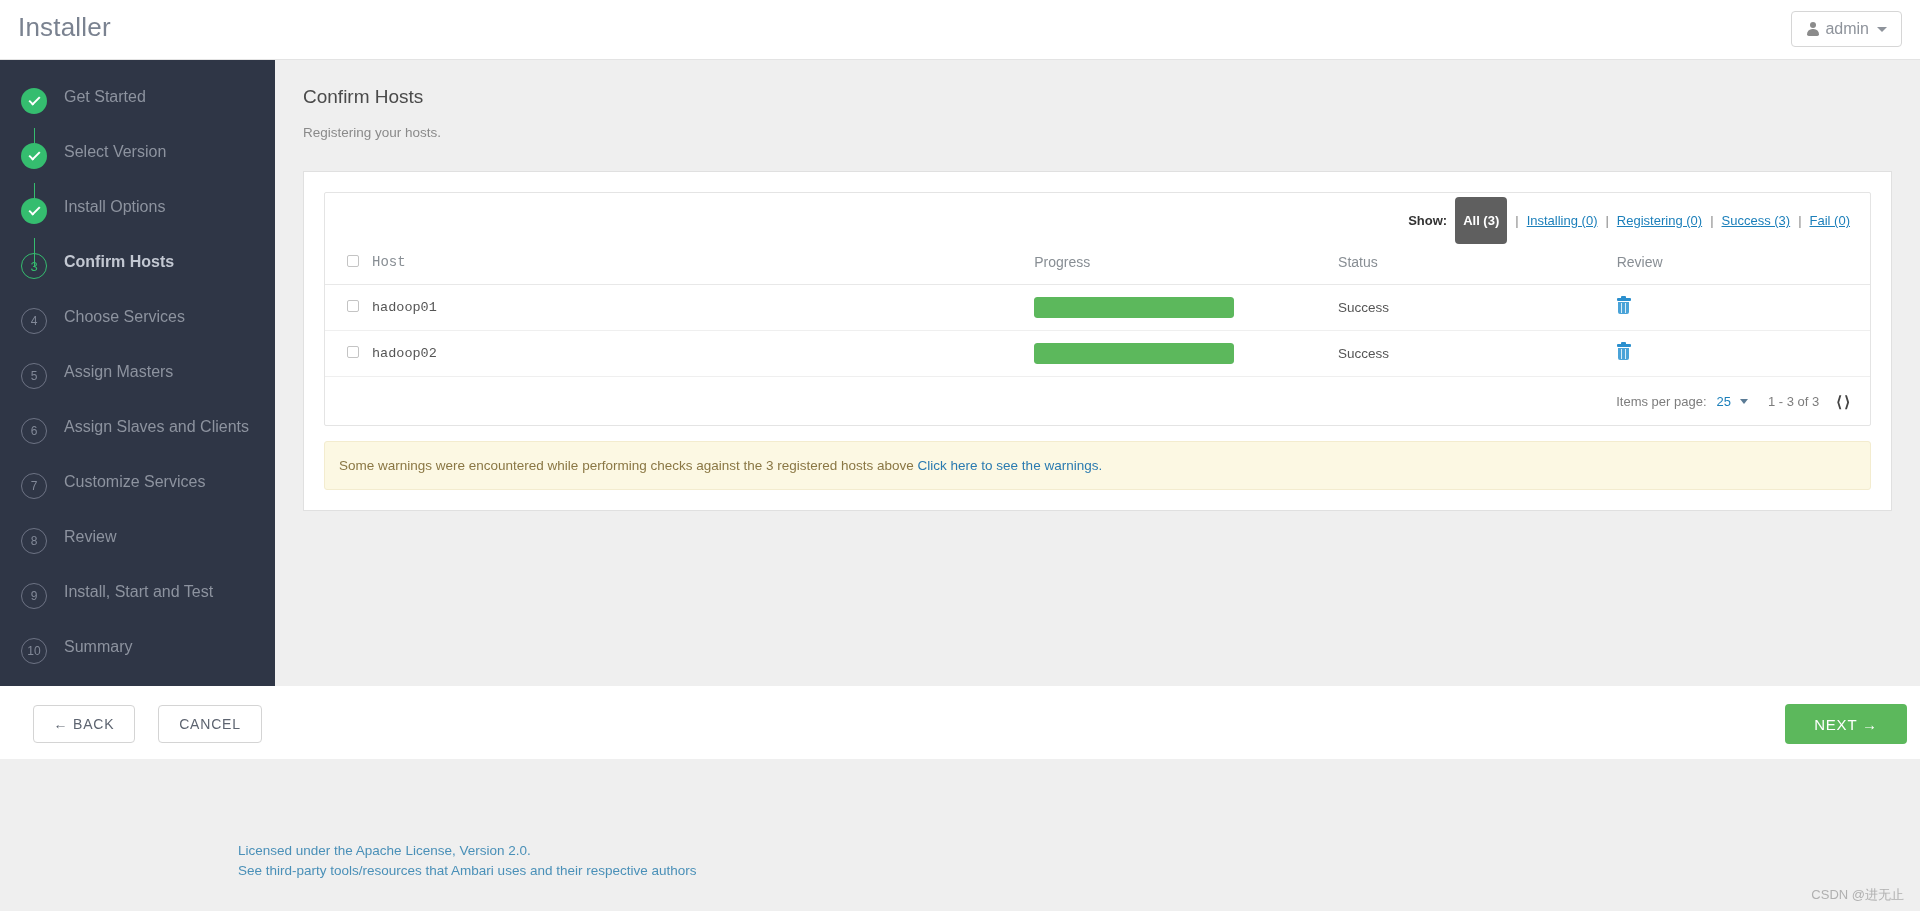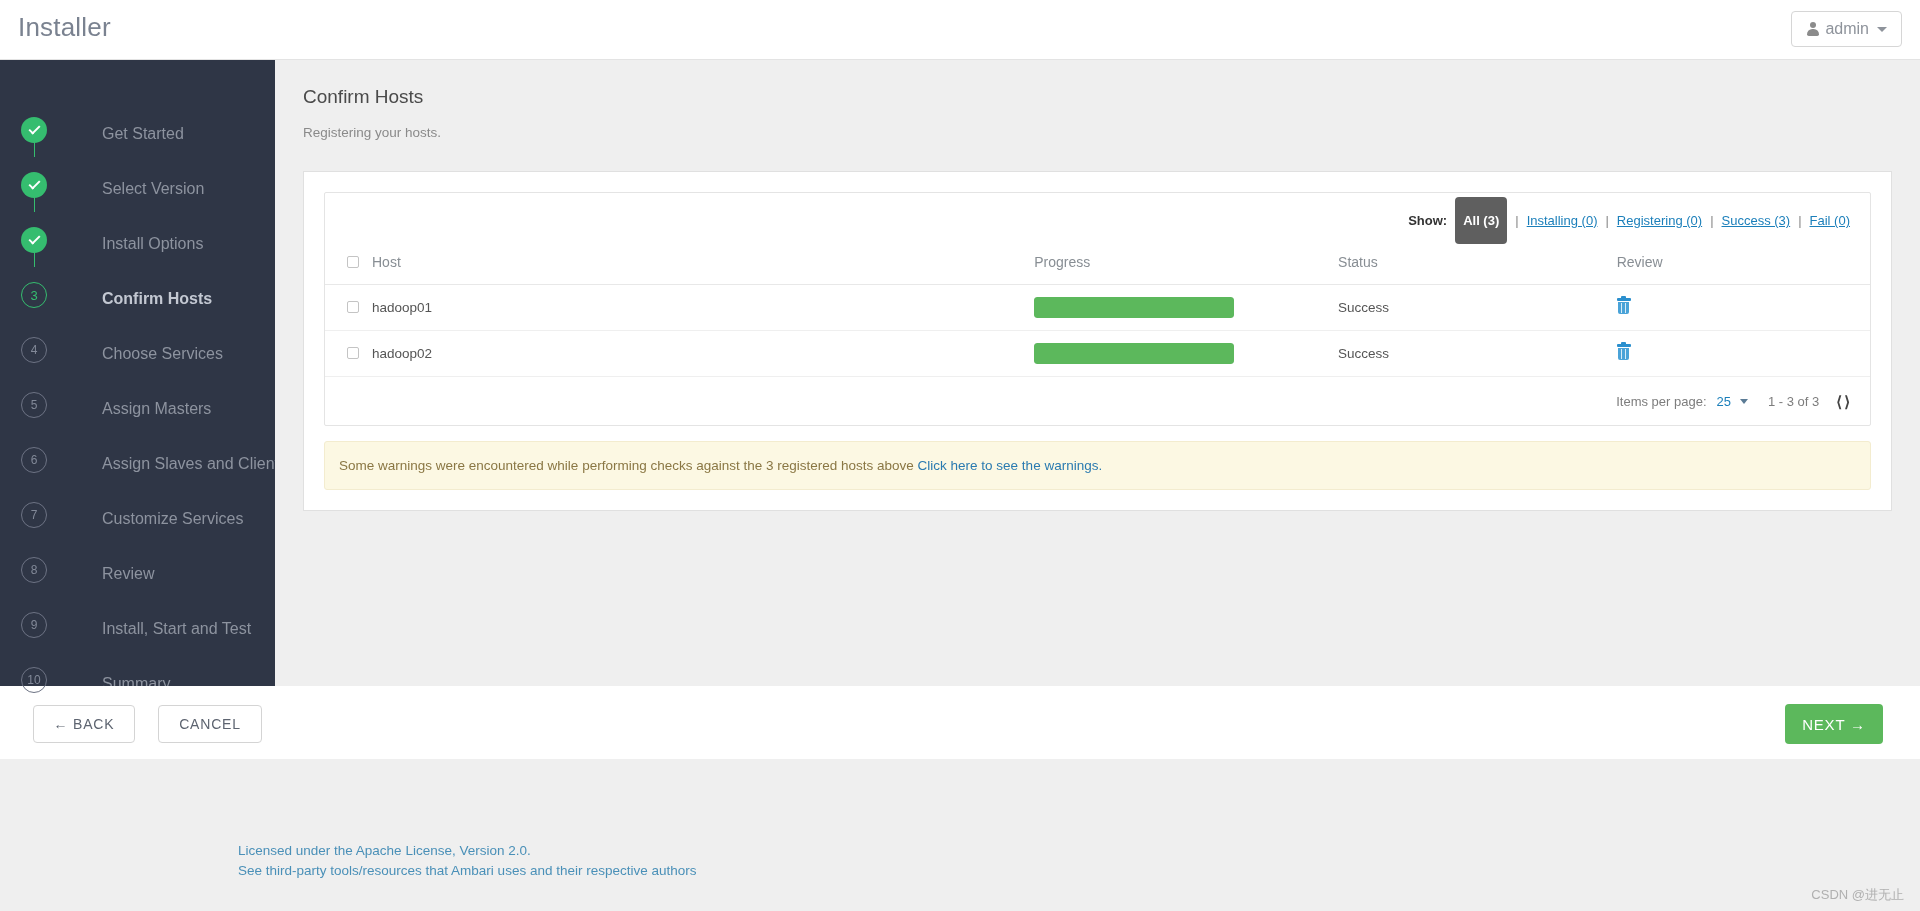--- a/index.html
+++ b/index.html
@@ -62,23 +62,22 @@
   .sidebar {
     position: absolute;
     left: 0; top: 60px;
     width: 275px; height: 626px;
     background: #2f3646;
     padding-top: 28px;
   }
   .step {
     position: relative;
     height: 55px;
-    display: flex; align-items: flex-end;
+    display: flex; align-items: flex-start;
     padding-left: 21px;
-    gap: 38px;
   }
   .step .bullet {
     width: 26px; height: 26px;
     border-radius: 50%;
     display: flex; align-items: center; justify-content: center;
     font-size: 13px;
     flex: 0 0 auto;
     position: relative; z-index: 2;
   }
   .step.done .bullet { background: #35bd6f; color: #fff; }
@@ -171,21 +170,21 @@
     padding: 6px 0 14px 0;
     border-bottom: 1px solid #e8e8e8;
   }
   table.hosts td {
     padding: 12px 0;
     border-bottom: 1px solid #efefef;
     font-size: 13.5px; color: #555;
     vertical-align: middle;
   }
   table.hosts tr:last-child td { border-bottom: 1px solid #efefef; }
-  .col-host { width: 560px; padding-left: 22px !important; }
+  .col-host { width: 560px; padding-left: 22px !important; font-family: Liberation Mono, monospace; }
   .col-prog { width: 240px; }
   .col-stat { width: 220px; }
   .col-act  { width: 200px; }
 
   .cb {
     width: 12px; height: 12px;
     border: 1px solid #c4c4c4;
     border-radius: 2px;
     display: inline-block;
     vertical-align: -1px;
@@ -283,21 +282,21 @@
     color: #5d6470;
     letter-spacing: .8px;
     display: flex; align-items: center; justify-content: center;
     cursor: pointer;
   }
   .btn-back   { left: 33px;  top: 705px; width: 102px; }
   .btn-cancel { left: 158px; top: 705px; width: 104px; }
   .btn-next {
     position: absolute;
     left: 1785px; top: 704px;
-    width: 98px; height: 40px;
+    width: 122px; height: 40px;
     background: #5cb85c;
     border: none; border-radius: 4px;
     color: #fff; font-size: 15px; letter-spacing: .8px;
     display: flex; align-items: center; justify-content: center;
     cursor: pointer;
   }
 
   
   .footer {
     position: absolute;

